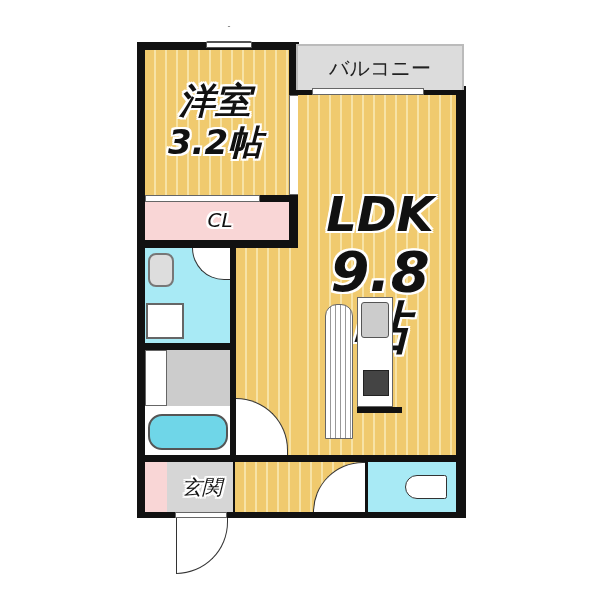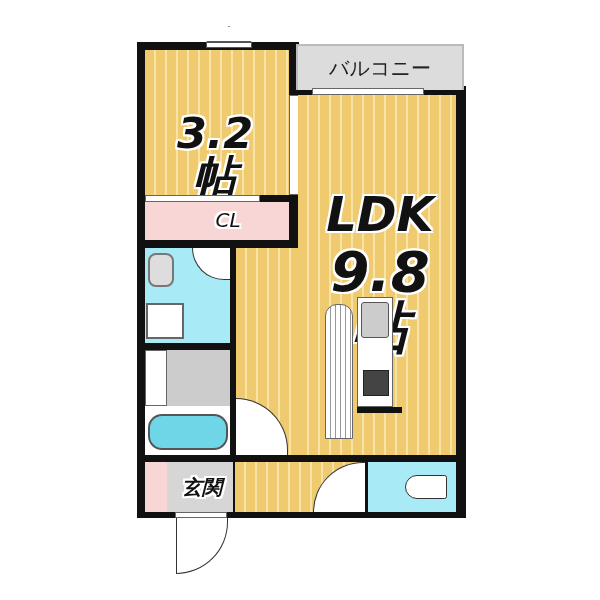--- a/index.html
+++ b/index.html
@@ -15,28 +15,29 @@
 
 <div class="abs" style="left:0;top:0;width:600px;height:600px;">
 
   <div class="abs wall" style="left:137px;top:42px;width:162px;height:206px;"></div>
   <div class="abs wall" style="left:137px;top:86px;width:329px;height:432px;"></div>
 
   <div class="abs" style="left:296px;top:44px;width:168px;height:46px;background:#dcdcdc;border:2px solid #bbb;border-bottom:none;"></div>
   <div class="label" style="left:300px;top:58px;width:160px;font-size:20px;font-weight:normal;font-style:normal;text-shadow:none;color:#222;">バルコニー</div>
 
   <div class="abs wood" style="left:145px;top:50px;width:144px;height:145px;"></div>
-  <div class="label" style="left:160px;top:112px;width:110px;font-size:43px;">3.2帖</div>
+  <div class="label" style="left:160px;top:83px;width:110px;font-size:36px;">洋室</div>
+  <div class="label" style="left:160px;top:125px;width:110px;font-size:34px;">3.2帖</div>
 
   <div class="abs" style="left:206px;top:42px;width:46px;height:6px;background:#fff;border:1px solid #555;"></div>
   <div class="abs" style="left:206px;top:26px;width:46px;height:16px;background:#fff;clip-path:polygon(0 100%,50% 0,100% 100%);border:1px solid #555;"></div>
 
   <div class="abs" style="left:145px;top:202px;width:144px;height:38px;background:#f9d6d6;"></div>
   <div class="abs" style="left:145px;top:195px;width:115px;height:7px;background:#fff;border:1px solid #666;"></div>
-  <div class="label" style="left:188px;top:210px;width:80px;font-size:20px;font-weight:normal;">CL</div>
+  <div class="label" style="left:180px;top:210px;width:80px;font-size:20px;font-weight:normal;">CL</div>
 
   <div class="abs" style="left:289px;top:95px;width:7px;height:100px;background:#fff;border:1px solid #666;"></div>
 
   <div class="abs wood" style="left:298px;top:95px;width:158px;height:360px;"></div>
   <div class="abs wood" style="left:236px;top:248px;width:64px;height:207px;"></div>
   <div class="abs" style="left:312px;top:88px;width:112px;height:7px;background:#fff;border:1px solid #666;"></div>
   <div class="label" style="left:310px;top:190px;width:140px;font-size:48px;text-align:center;">LDK</div>
   <div class="label" style="left:310px;top:244px;width:140px;font-size:56px;">9.8帖</div>
 
   <div class="abs" style="left:325px;top:304px;width:28px;height:135px;background:repeating-linear-gradient(90deg,#fff 0 4px,#999 4px 5px);border:1px solid #666;border-radius:12px 12px 0 0;"></div>
@@ -55,21 +56,21 @@
 
   <div class="abs" style="left:145px;top:406px;width:85px;height:50px;background:#fff;"></div>
   <div class="abs" style="left:148px;top:414px;width:80px;height:36px;background:#6fd6e8;border:2px solid #555;border-radius:14px;"></div>
 
   <div class="abs" style="left:236px;top:398px;width:52px;height:58px;background:#fff;border-top-right-radius:52px;border-top:1px solid #333;border-right:1px solid #333;"></div>
 
   <div class="abs wall" style="left:137px;top:455px;width:329px;height:7px;"></div>
 
   <div class="abs" style="left:145px;top:462px;width:22px;height:50px;background:#f9d6d6;"></div>
   <div class="abs" style="left:167px;top:462px;width:66px;height:50px;background:#d6d6d6;"></div>
-  <div class="label" style="left:172px;top:477px;width:60px;font-size:20px;font-weight:bold;">玄関</div>
+  <div class="label" style="left:172px;top:477px;width:60px;font-size:20px;font-weight:normal;">玄関</div>
   <div class="abs wood" style="left:235px;top:462px;width:130px;height:50px;"></div>
   <div class="abs" style="left:313px;top:462px;width:52px;height:50px;background:#fff;border-top-left-radius:52px;border-top:1px solid #333;border-left:1px solid #333;"></div>
   <div class="abs" style="left:368px;top:462px;width:88px;height:50px;background:#a8eaf5;"></div>
   <div class="abs" style="left:405px;top:475px;width:42px;height:24px;background:#fff;border:1px solid #333;border-radius:20px 4px 4px 20px;"></div>
 
   <div class="abs" style="left:175px;top:512px;width:52px;height:6px;background:#fff;border:1px solid #666;"></div>
   <div class="abs" style="left:176px;top:518px;width:52px;height:56px;background:#fff;border-bottom-right-radius:52px;border-left:1px solid #333;border-bottom:1px solid #333;border-right:1px solid #333;"></div>
 </div>
 
 </body></html>

